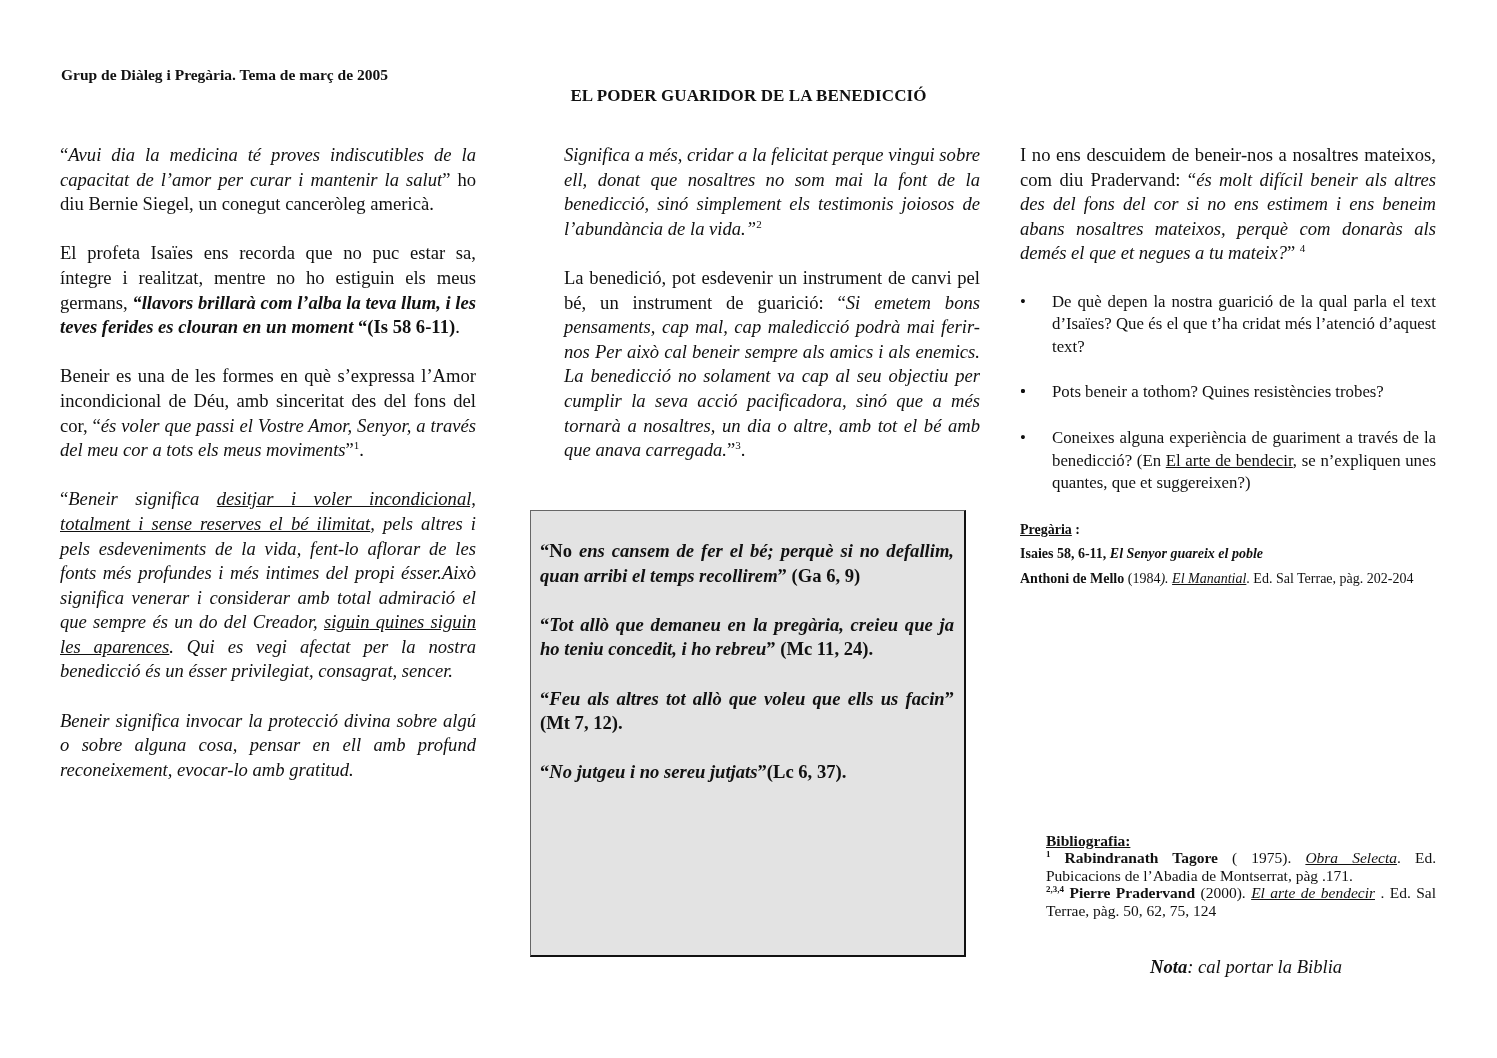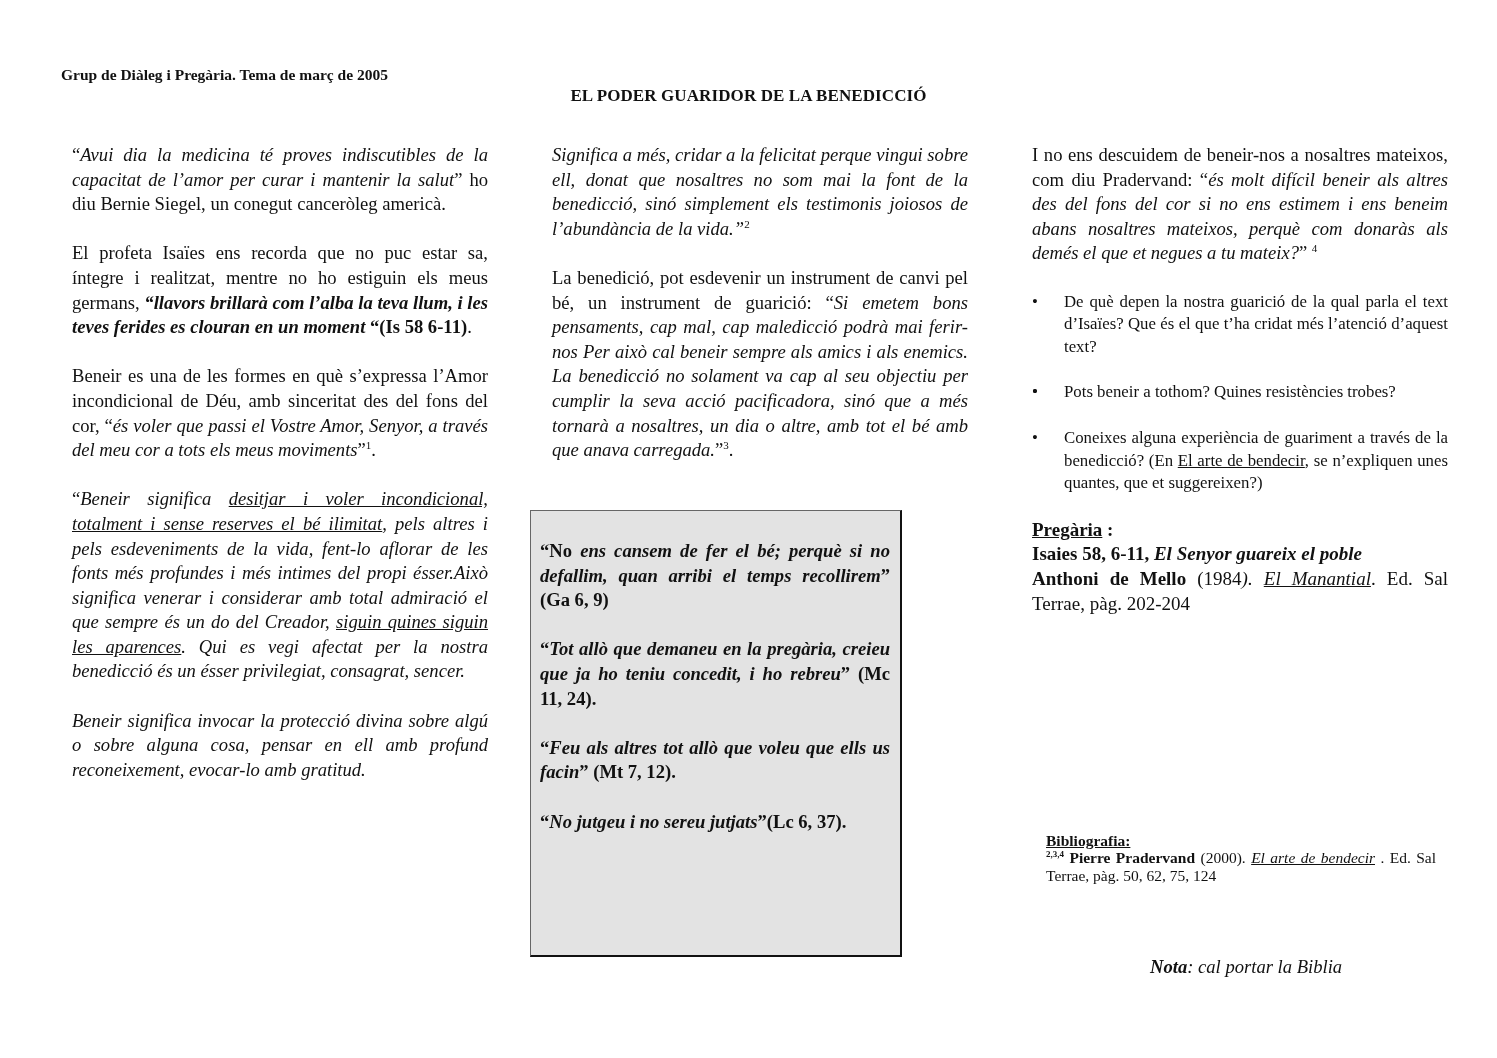--- a/index.html
+++ b/index.html
@@ -31,35 +31,34 @@
       font-size: 17px;
       font-weight: bold;
       letter-spacing: 0.1px;
     }
     .col {
       position: absolute;
       top: 143px;
       font-size: 18.6px;
       line-height: 24.6px;
       text-align: justify;
-      margin-left: 12px;
     }
     .col p { margin: 0 0 24.6px 0; }
     #col-left { left: 60px; width: 416px; }
-    #col-mid { left: 540px; width: 416px; }
+    #col-mid { left: 564px; width: 416px; }
     #col-right { left: 1020px; width: 416px; }
     i, em { font-style: italic; }
     b { font-weight: bold; }
     u { text-decoration: underline; }
     sup { font-size: 11px; line-height: 0; vertical-align: 7px; }
     .quote-box {
       position: absolute;
       left: 530px;
       top: 510px;
-      width: 372px;
+      width: 436px;
       height: 447px;
       background: #e3e3e3;
       border-top: 1px solid #666;
       border-left: 1px solid #666;
       border-right: 2px solid #111;
       border-bottom: 2px solid #111;
       box-sizing: border-box;
       padding: 28px 10px 0 9px;
       font-size: 18.6px;
       line-height: 24.6px;
@@ -85,21 +84,21 @@
       padding-left: 32px;
       margin-bottom: 23px;
       text-align: justify;
     }
     ul.questions li .bullet {
       position: absolute;
       left: 0;
       top: 0;
     }
     .pregaria {
-      font-size: 19px;
+      font-size: 14px;
       line-height: 24.6px;
       text-align: left;
     }
     .biblio {
       position: absolute;
       left: 1046px;
       top: 832px;
       width: 390px;
       font-size: 15.5px;
       line-height: 17.4px;
@@ -160,18 +159,19 @@
 
     <div class="pregaria">
       <div><b><u>Pregària</u></b><b> :</b></div>
       <div><b>Isaies 58, 6-11, </b><b><i>El Senyor guareix el poble</i></b></div>
       <div style="text-align: justify;"><b>Anthoni de Mello</b><span> (1984</span><i>). </i><i><u>El Manantial</u></i><span>. Ed. Sal Terrae, pàg. 202-204</span></div>
     </div>
   </div>
 
   <div class="biblio">
     <div><b><u>Bibliografia:</u></b></div>
+    <div><sup>1</sup><b> Rabindranath Tagore</b><span> ( 1975). </span><i><u>Obra Selecta</u></i><span>. Ed. Pubicacions de l’Abadia de Montserrat, pàg .171.</span></div>
     <div><sup>2,3,4</sup><b> Pierre Pradervand</b><span> (2000). </span><i><u>El arte de bendecir</u></i><span> . Ed.  Sal Terrae, pàg. 50, 62, 75, 124</span></div>
   </div>
 
   <div class="nota"><b>Nota</b><span>: cal portar la Biblia</span></div>
 
 </div>
 
 </body></html>

